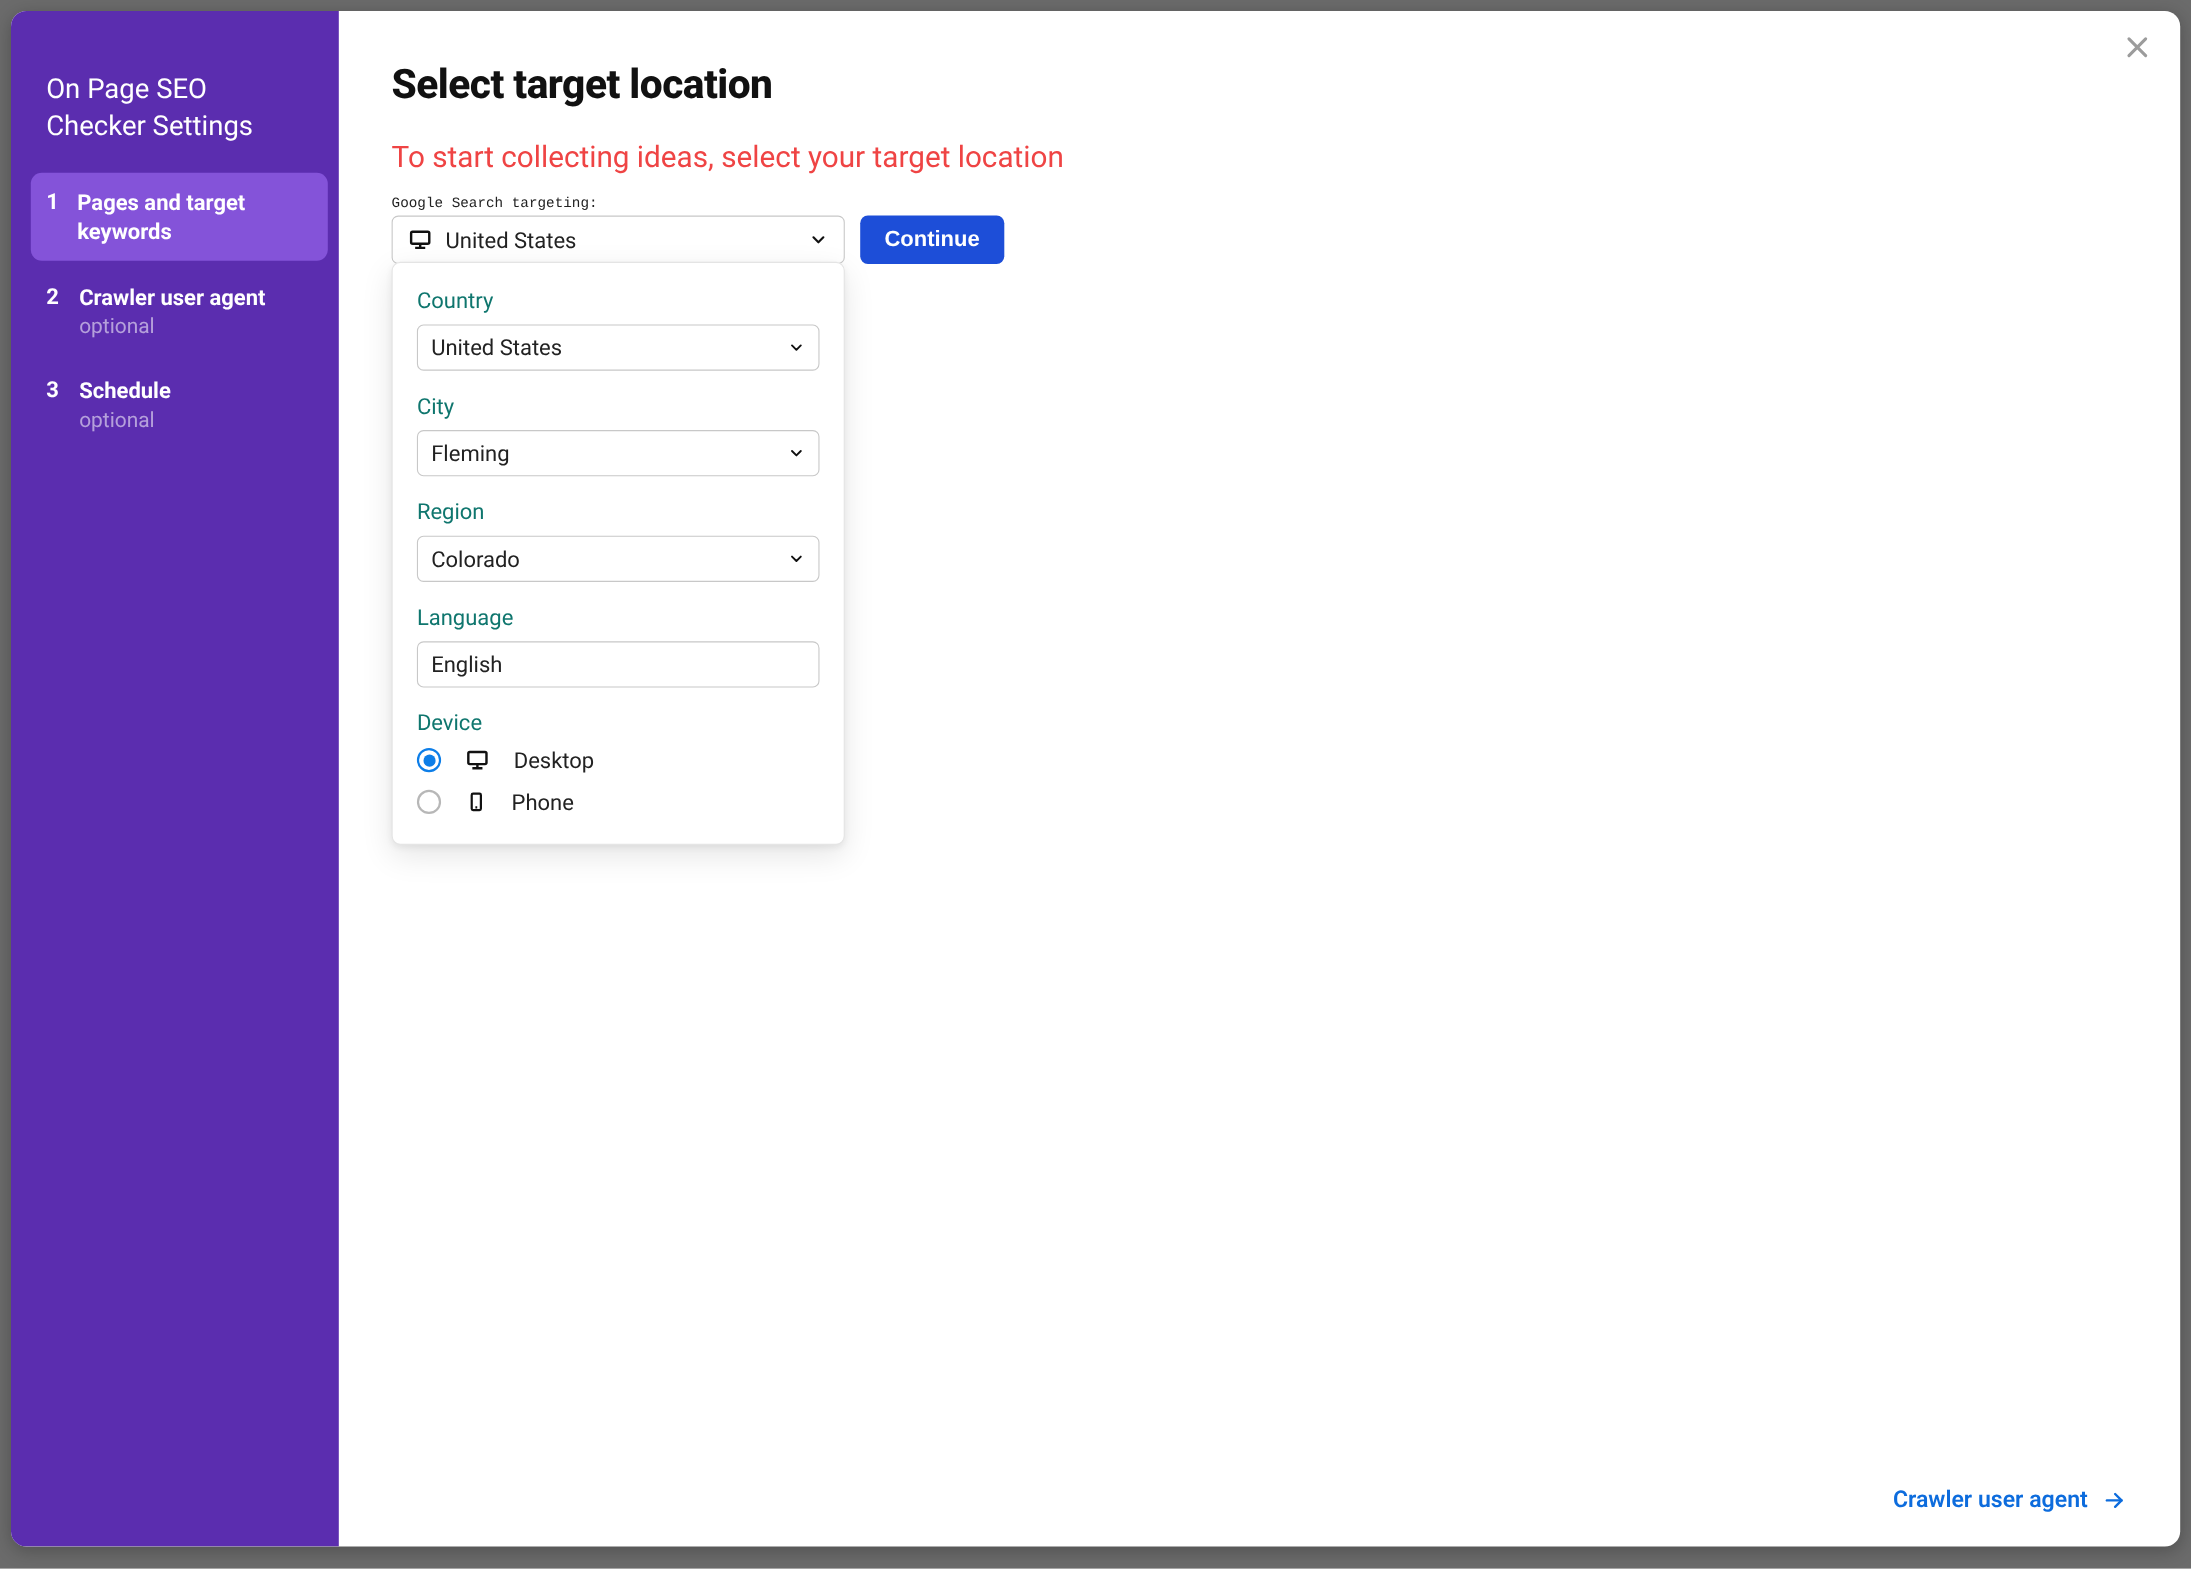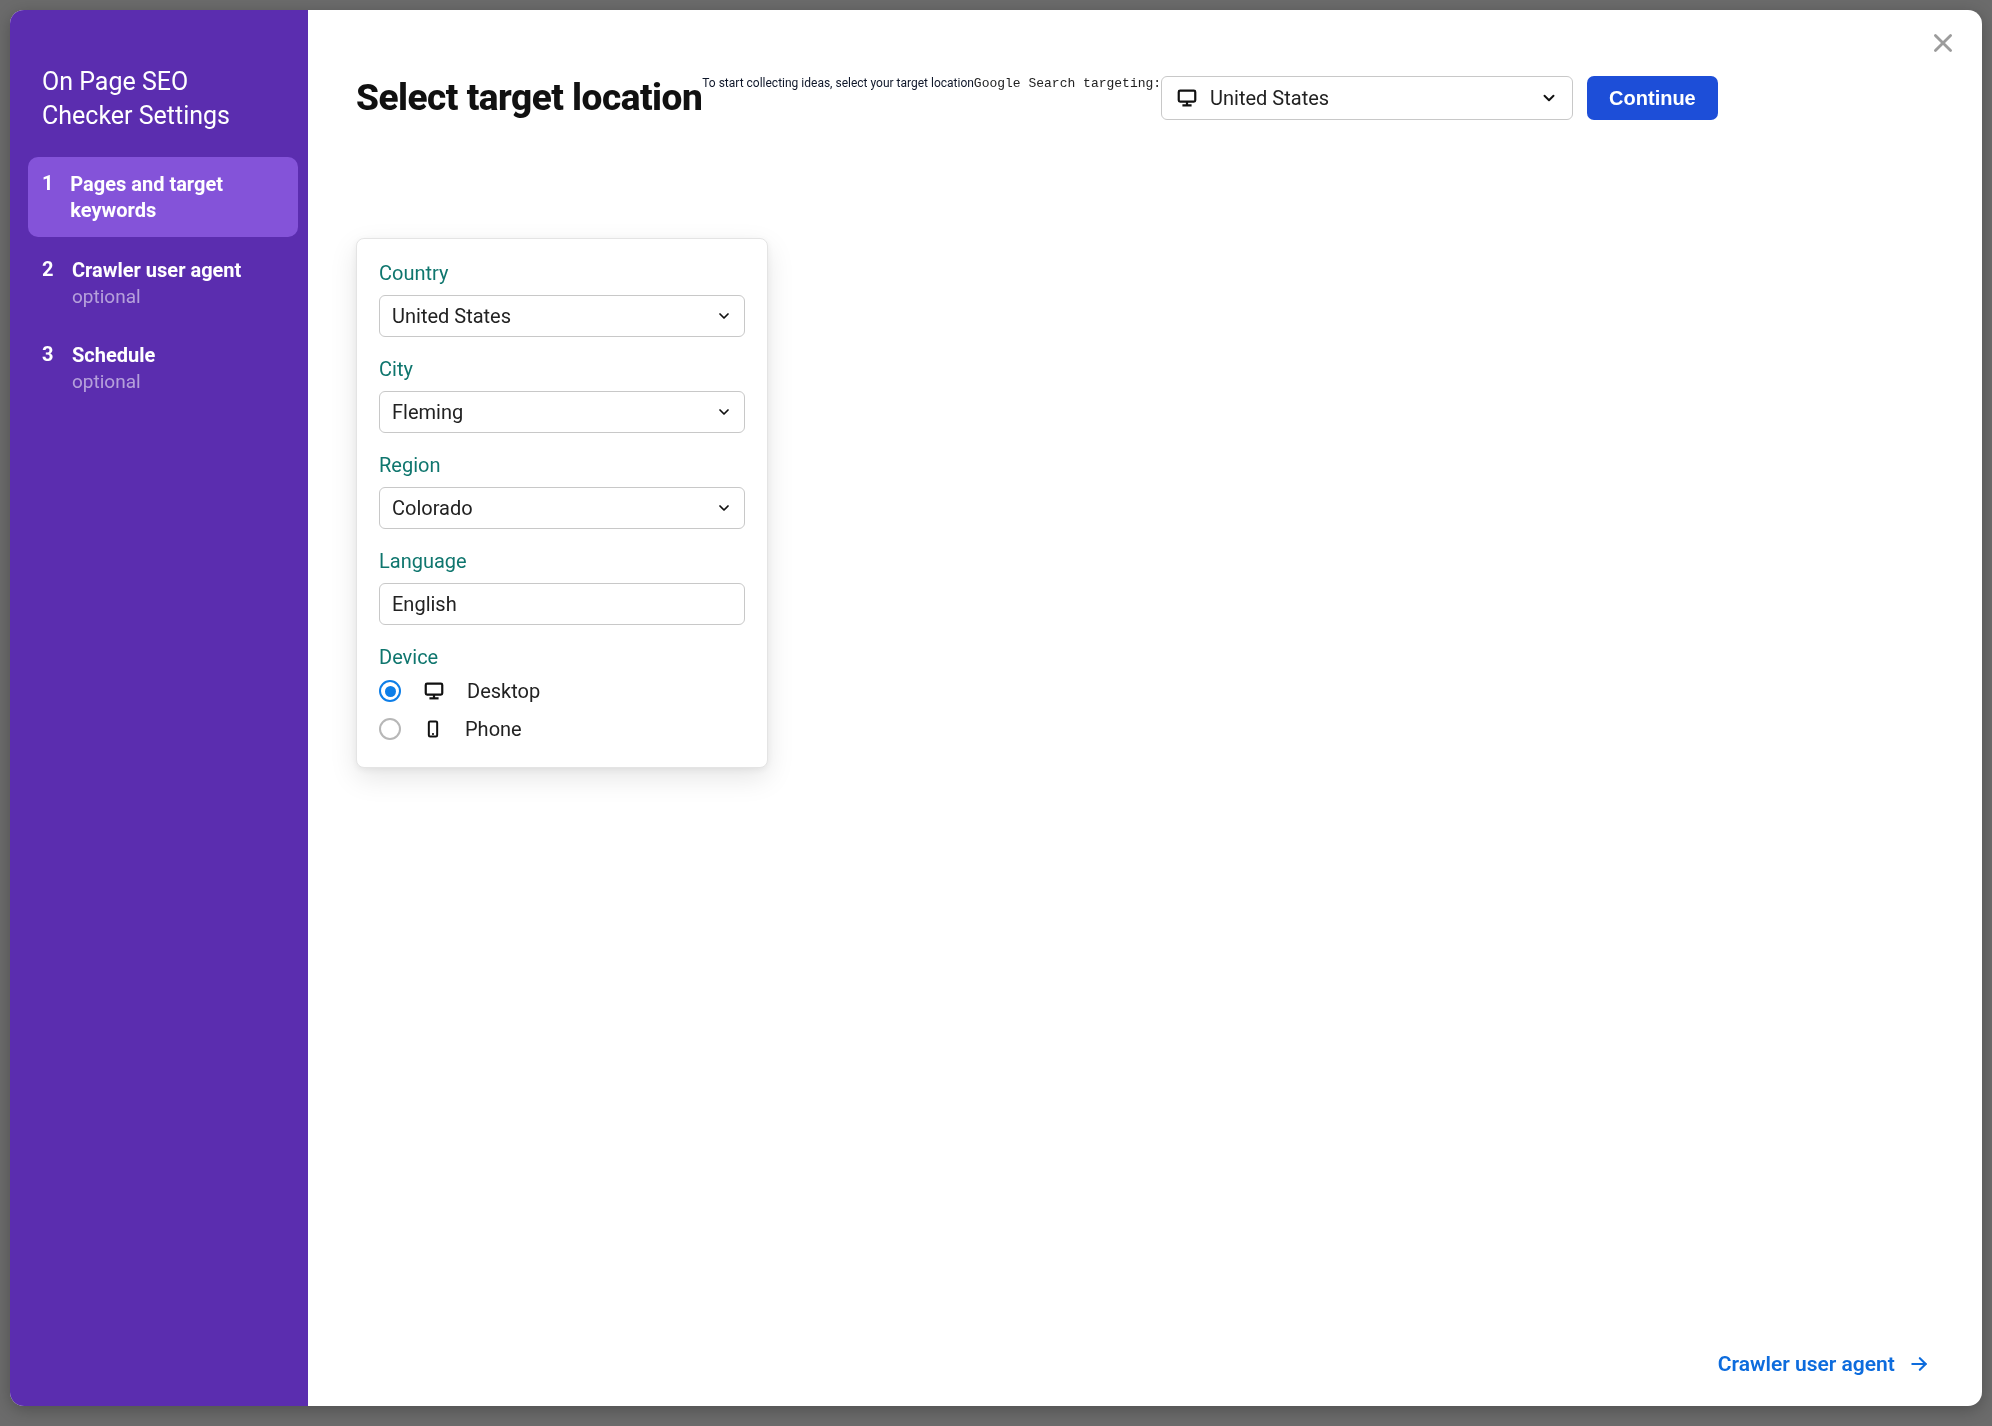--- a/index.html
+++ b/index.html
@@ -58,43 +58,43 @@
   }
   .step-opt {
     font-size: 19px;
     color: rgba(255,255,255,.55);
     margin-top: 2px;
   }
 
   
   .main {
     flex: 1;
-    padding: 66px 48px 30px 48px;
+    padding: 46px 48px 30px 48px;
     position: relative;
     display: flex;
-    flex-direction: row;
+    flex-direction: column;
     border-radius: 31px;
   }
   .close {
     position: absolute;
     top: 20px;
     right: 26px;
     cursor: pointer;
     color: #9c9c9c;
   }
   h1.page-title {
     font-size: 37px;
     font-weight: 800;
     color: #111;
     letter-spacing: -0.5px;
     margin-bottom: 28px;
   }
   .subtitle {
-    font-size: 12px;
-    color: #0f172a;
+    font-size: 27px;
+    color: #ef4444;
     margin-bottom: 18px;
   }
   .gst-label {
     font-size: 13px;
     color: #222;
     margin-bottom: 4px;
     font-family: Liberation Mono, monospace;
   }
   .row { display: flex; gap: 14px; align-items: stretch; }
   .target-select {

